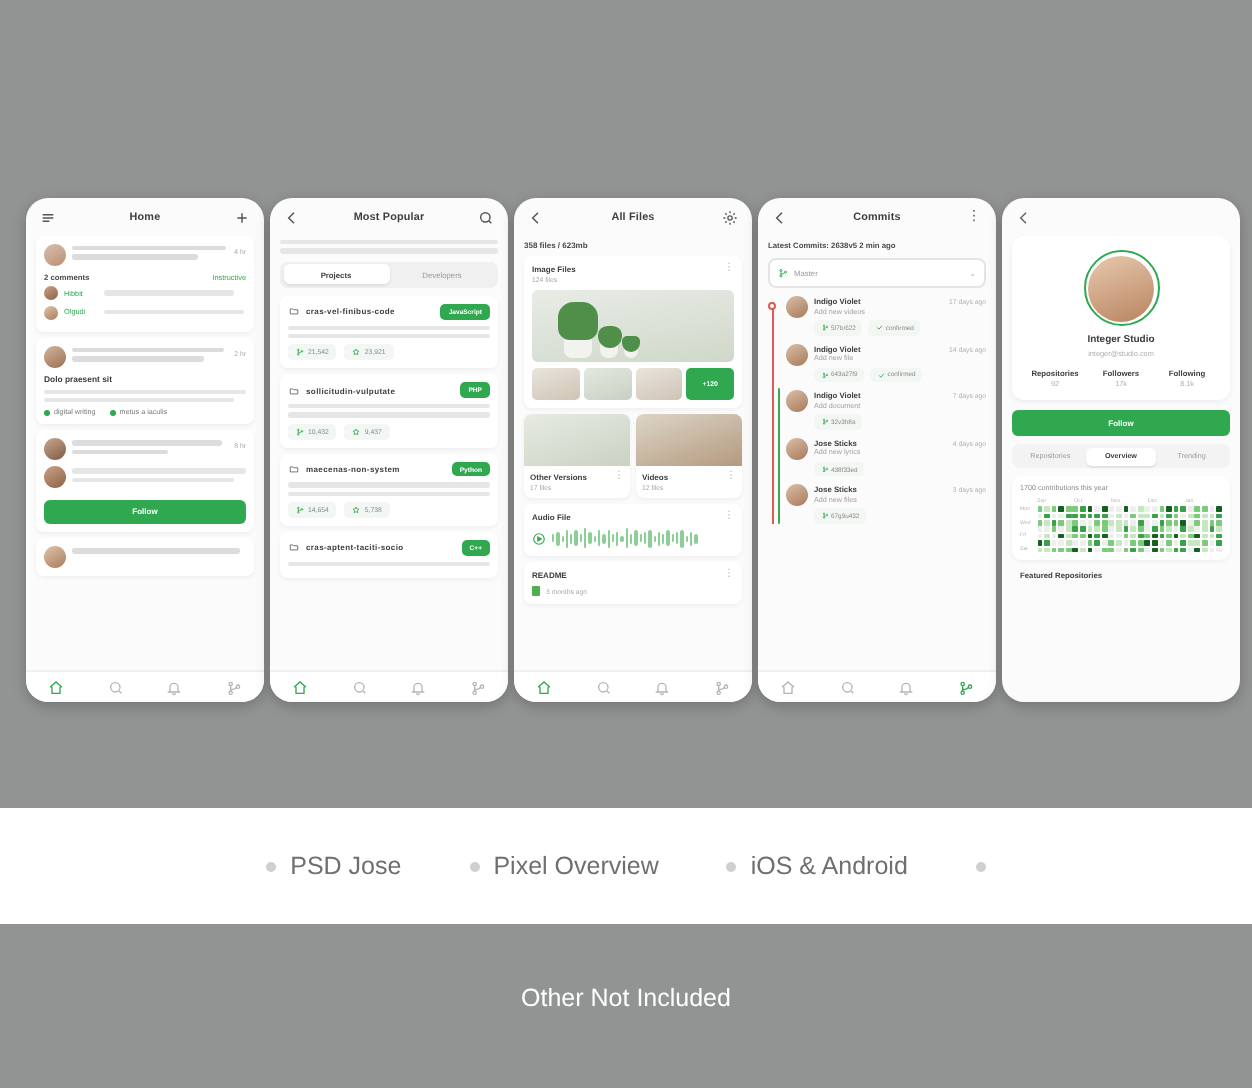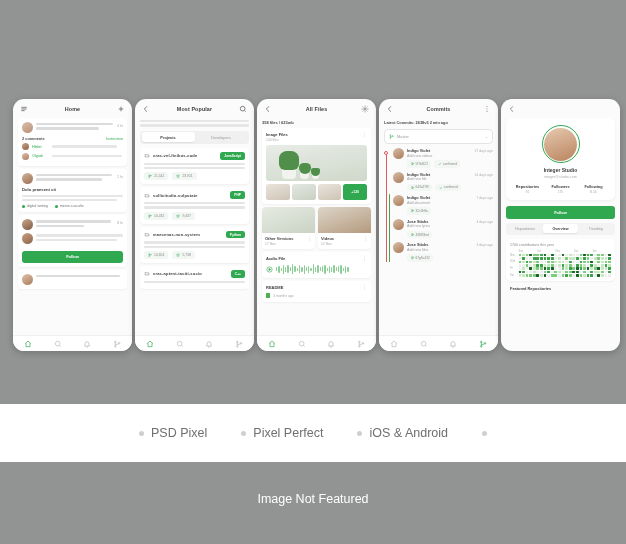--- a/index.html
+++ b/index.html
@@ -1134,29 +1134,29 @@
         </div>
         <div class="feat">Featured Repositories</div>
       </div>
     </div>
 
   </div>
 
   <div class="strip">
     <div class="feature">
         <i class="bdot"></i>
-        <span>PSD Pixel</span>
+        <span>PSD Jose</span>
       </div>
     <div class="feature">
         <i class="bdot"></i>
-        <span>Pixel Perfect</span>
+        <span>Pixel Overview</span>
       </div>
     <div class="feature">
         <i class="bdot"></i>
         <span>iOS &amp; Android</span>
       </div>
     <div class="feature">
         <i class="bdot"></i>
       </div>
   </div>
 
-  <div class="notice">Image Not Featured</div>
+  <div class="notice">Other Not Included</div>
 </div>
 
 </body></html>

